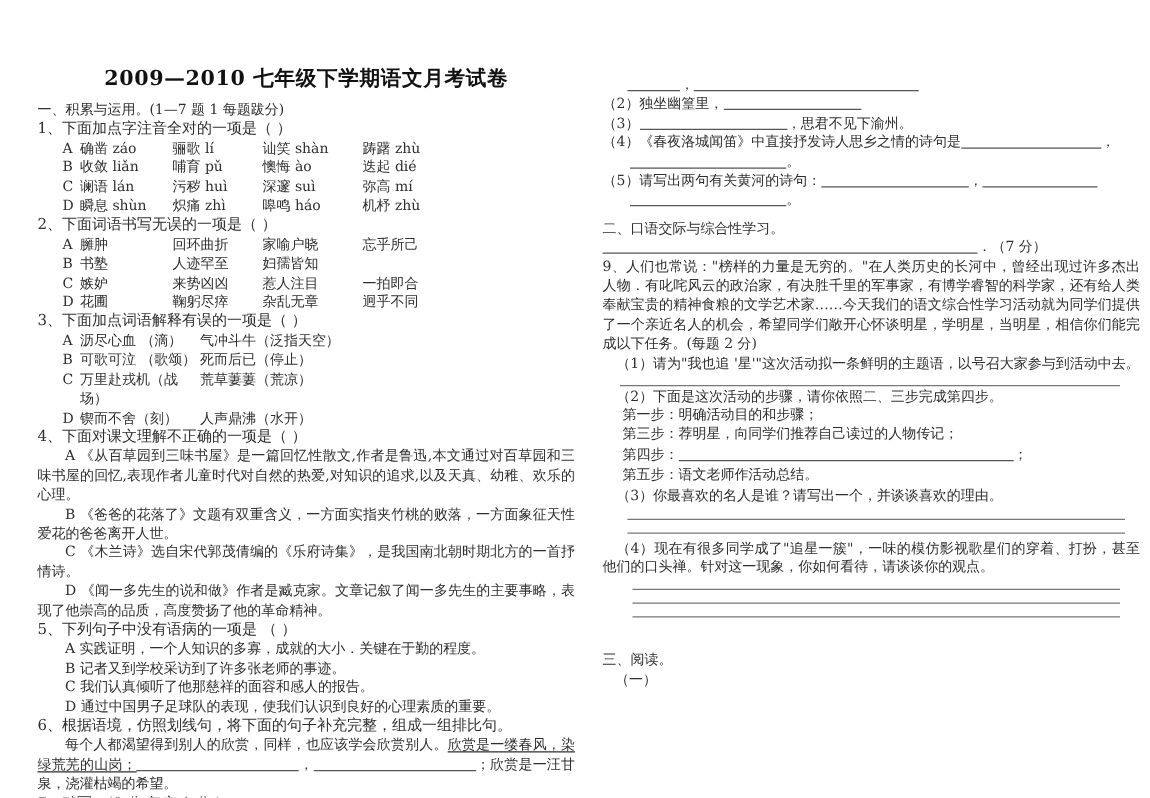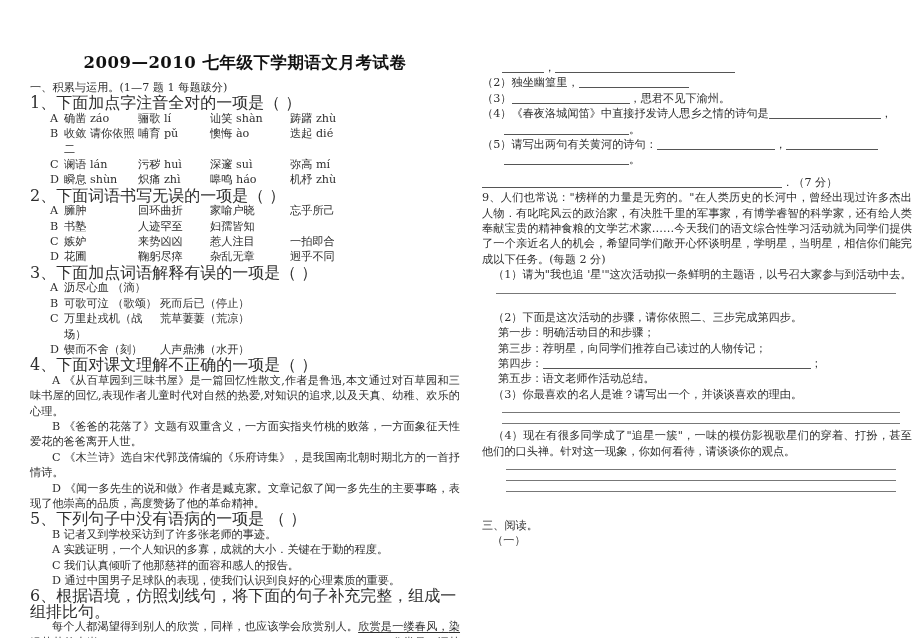--- a/index.html
+++ b/index.html
@@ -17,40 +17,40 @@
 
   .title{
     text-align:center;
     font-weight:bold;
     font-size:16.5px;
     letter-spacing:.5px;
     margin:0 0 6px 0;
     color:#111;
   }
   .sec{font-size:11.2px;line-height:15.4px;margin:0;color:#2e2e2e;}
-  .q{font-size:16px;line-height:15.4px;margin:0;color:#2e2e2e;}
+  .q{font-size:12px;line-height:15.4px;margin:0;color:#2e2e2e;}
   .opt{font-size:11.2px;line-height:15.4px;margin:0;padding-left:22px;color:#2e2e2e;}
   .opt-row{display:flex;font-size:11.2px;line-height:15.4px;padding-left:20px;color:#2e2e2e;}
   .opt-row .k{width:14px;flex:0 0 14px;}
   .opt-row .c1{width:74px;flex:0 0 74px;}
   .opt-row .c2{width:72px;flex:0 0 72px;}
   .opt-row .c3{width:80px;flex:0 0 80px;}
   .opt-row .c4{flex:1;}
 
   .opt-row3 .c1{width:96px;flex:0 0 96px;}
   .opt-row3 .c2{flex:1;}
 
   .para{
     font-size:11.2px;line-height:15.4px;margin:0;
     text-align:justify;color:#2e2e2e;
   }
   .indent{text-indent:22px;}
   .indent1{text-indent:11px;}
 
-  .step{font-size:11.2px;line-height:15.4px;margin:0;padding-left:16px;color:#2e2e2e;}
+  .step{font-size:11.2px;line-height:15.4px;margin:0;padding-left:16px;color:#2e2e2e;font-family:Liberation Mono, monospace;}
 
   .u{
     display:inline-block;
     border-bottom:1px solid #555;
     height:12px;
     vertical-align:-2px;
   }
   .ul-txt{
     text-decoration:underline;
     text-underline-offset:2px;
@@ -80,21 +80,21 @@
       <div class="q">1、下面加点字注音全对的一项是（      ）</div>
       <div class="opt-row">
         <span class="k">A</span>
         <span class="c1">确凿 záo</span>
         <span class="c2">骊歌 lí</span>
         <span class="c3">讪笑 shàn</span>
         <span class="c4">踌躇 zhù</span>
       </div>
       <div class="opt-row">
         <span class="k">B</span>
-        <span class="c1">收敛 请你依照二</span>
+        <span class="c1">收敛 liǎn</span>
         <span class="c2">哺育 pǔ</span>
         <span class="c3">懊悔 ào</span>
         <span class="c4">迭起 dié</span>
       </div>
       <div class="opt-row">
         <span class="k">C</span>
         <span class="c1">谰语 lán</span>
         <span class="c2">污秽 huì</span>
         <span class="c3">深邃 suì</span>
         <span class="c4">弥高 mí</span>
@@ -133,20 +133,21 @@
         <span class="c1">花圃</span>
         <span class="c2">鞠躬尽瘁</span>
         <span class="c3">杂乱无章</span>
         <span class="c4">迥乎不同</span>
       </div>
 
       <div class="q">3、下面加点词语解释有误的一项是（      ）</div>
       <div class="opt-row opt-row3">
         <span class="k">A</span>
         <span class="c1">沥尽心血 （滴）</span>
+        <span class="c2">气冲斗牛（泛指天空）</span>
       </div>
       <div class="opt-row opt-row3">
         <span class="k">B</span>
         <span class="c1">可歌可泣 （歌颂）</span>
         <span class="c2">死而后已（停止）</span>
       </div>
       <div class="opt-row opt-row3">
         <span class="k">C</span>
         <span class="c1">万里赴戎机（战场）</span>
         <span class="c2">荒草萋萋（荒凉）</span>
@@ -157,22 +158,22 @@
         <span class="c2">人声鼎沸（水开）</span>
       </div>
 
       <div class="q">4、下面对课文理解不正确的一项是（      ）</div>
       <div class="para indent">A 《从百草园到三味书屋》是一篇回忆性散文,作者是鲁迅,本文通过对百草园和三味书屋的回忆,表现作者儿童时代对自然的热爱,对知识的追求,以及天真、幼稚、欢乐的心理。</div>
       <div class="para indent">B 《爸爸的花落了》文题有双重含义，一方面实指夹竹桃的败落，一方面象征天性爱花的爸爸离开人世。</div>
       <div class="para indent">C 《木兰诗》选自宋代郭茂倩编的《乐府诗集》，是我国南北朝时期北方的一首抒情诗。</div>
       <div class="para indent">D 《闻一多先生的说和做》作者是臧克家。文章记叙了闻一多先生的主要事略，表现了他崇高的品质，高度赞扬了他的革命精神。</div>
 
       <div class="q">5、下列句子中没有语病的一项是 （      ）</div>
+      <div class="opt">A 实践证明，一个人知识的多寡，成就的大小．关键在于勤的程度。</div>
       <div class="opt">B 记者又到学校采访到了许多张老师的事迹。</div>
-      <div class="opt">A 实践证明，一个人知识的多寡，成就的大小．关键在于勤的程度。</div>
       <div class="opt">C 我们认真倾听了他那慈祥的面容和感人的报告。</div>
       <div class="opt">D 通过中国男子足球队的表现，使我们认识到良好的心理素质的重要。</div>
 
       <div class="q">6、根据语境，仿照划线句，将下面的句子补充完整，组成一组排比句。</div>
       <div class="para indent">
         <span>每个人都渴望得到别人的欣赏，同样，也应该学会欣赏别人。</span><span class="ul-txt">欣赏是一缕春风，</span><span class="ul-txt">染绿荒芜的山岗；</span><span class="u" style="width:130px"></span><span>，</span><span class="u" style="width:130px"></span><span>；欣赏是一</span><span>汪甘泉，浇灌枯竭的希望。</span>
       </div>
 
       <div class="q">7、默写。(8 分,每空 1 分,)</div>
 
@@ -201,30 +202,31 @@
 
       <div class="para">
         <span>（5）请写出两句有关黄河的诗句：</span><span class="u" style="width:118px"></span><span>，</span><span class="u" style="width:92px"></span>
       </div>
       <div class="para">
         <span class="u" style="width:125px;margin-left:22px"></span><span>。</span>
       </div>
 
       <div class="spacer"></div>
 
+      <div class="sec">二、口语交际与综合性学习。</div>
 
       <div class="para">
         <span class="u" style="width:300px"></span><span>．（7 分）</span>
       </div>
 
       <div class="para">9、人们也常说："榜样的力量是无穷的。"在人类历史的长河中，曾经出现过许多杰出人物．有叱咤风云的政治家，有决胜千里的军事家，有博学睿智的科学家，还有给人类奉献宝贵的精神食粮的文学艺术家……今天我们的语文综合性学习活动就为同学们提供了一个亲近名人的机会，希望同学们敞开心怀谈明星，学明星，当明星，相信你们能完成以下任务。(每题 2 分)</div>
       <div class="para indent1">（1）请为"我也追 '星'"这次活动拟一条鲜明的主题语，以号召大家参与到活动中去。</div>
       <div class="blankline bl-a"></div>
 
-      <div class="para indent1" style="margin-top:16px">（2）下面是这次活动的步骤，请你依照二、三步完成第四步。</div>
+      <div class="para indent1" style="margin-top:1px">（2）下面是这次活动的步骤，请你依照二、三步完成第四步。</div>
       <div class="step">第一步：明确活动目的和步骤；</div>
       <div class="step">第三步：荐明星，向同学们推荐自己读过的人物传记；</div>
       <div class="step">
         <span>第四步：</span><span class="u" style="width:268px"></span><span>；</span>
       </div>
       <div class="step">第五步：语文老师作活动总结。</div>
 
       <div class="para indent1">（3）你最喜欢的名人是谁？请写出一个，并谈谈喜欢的理由。</div>
       <div class="blankline bl-b"></div>
       <div class="blankline bl-b"></div>

